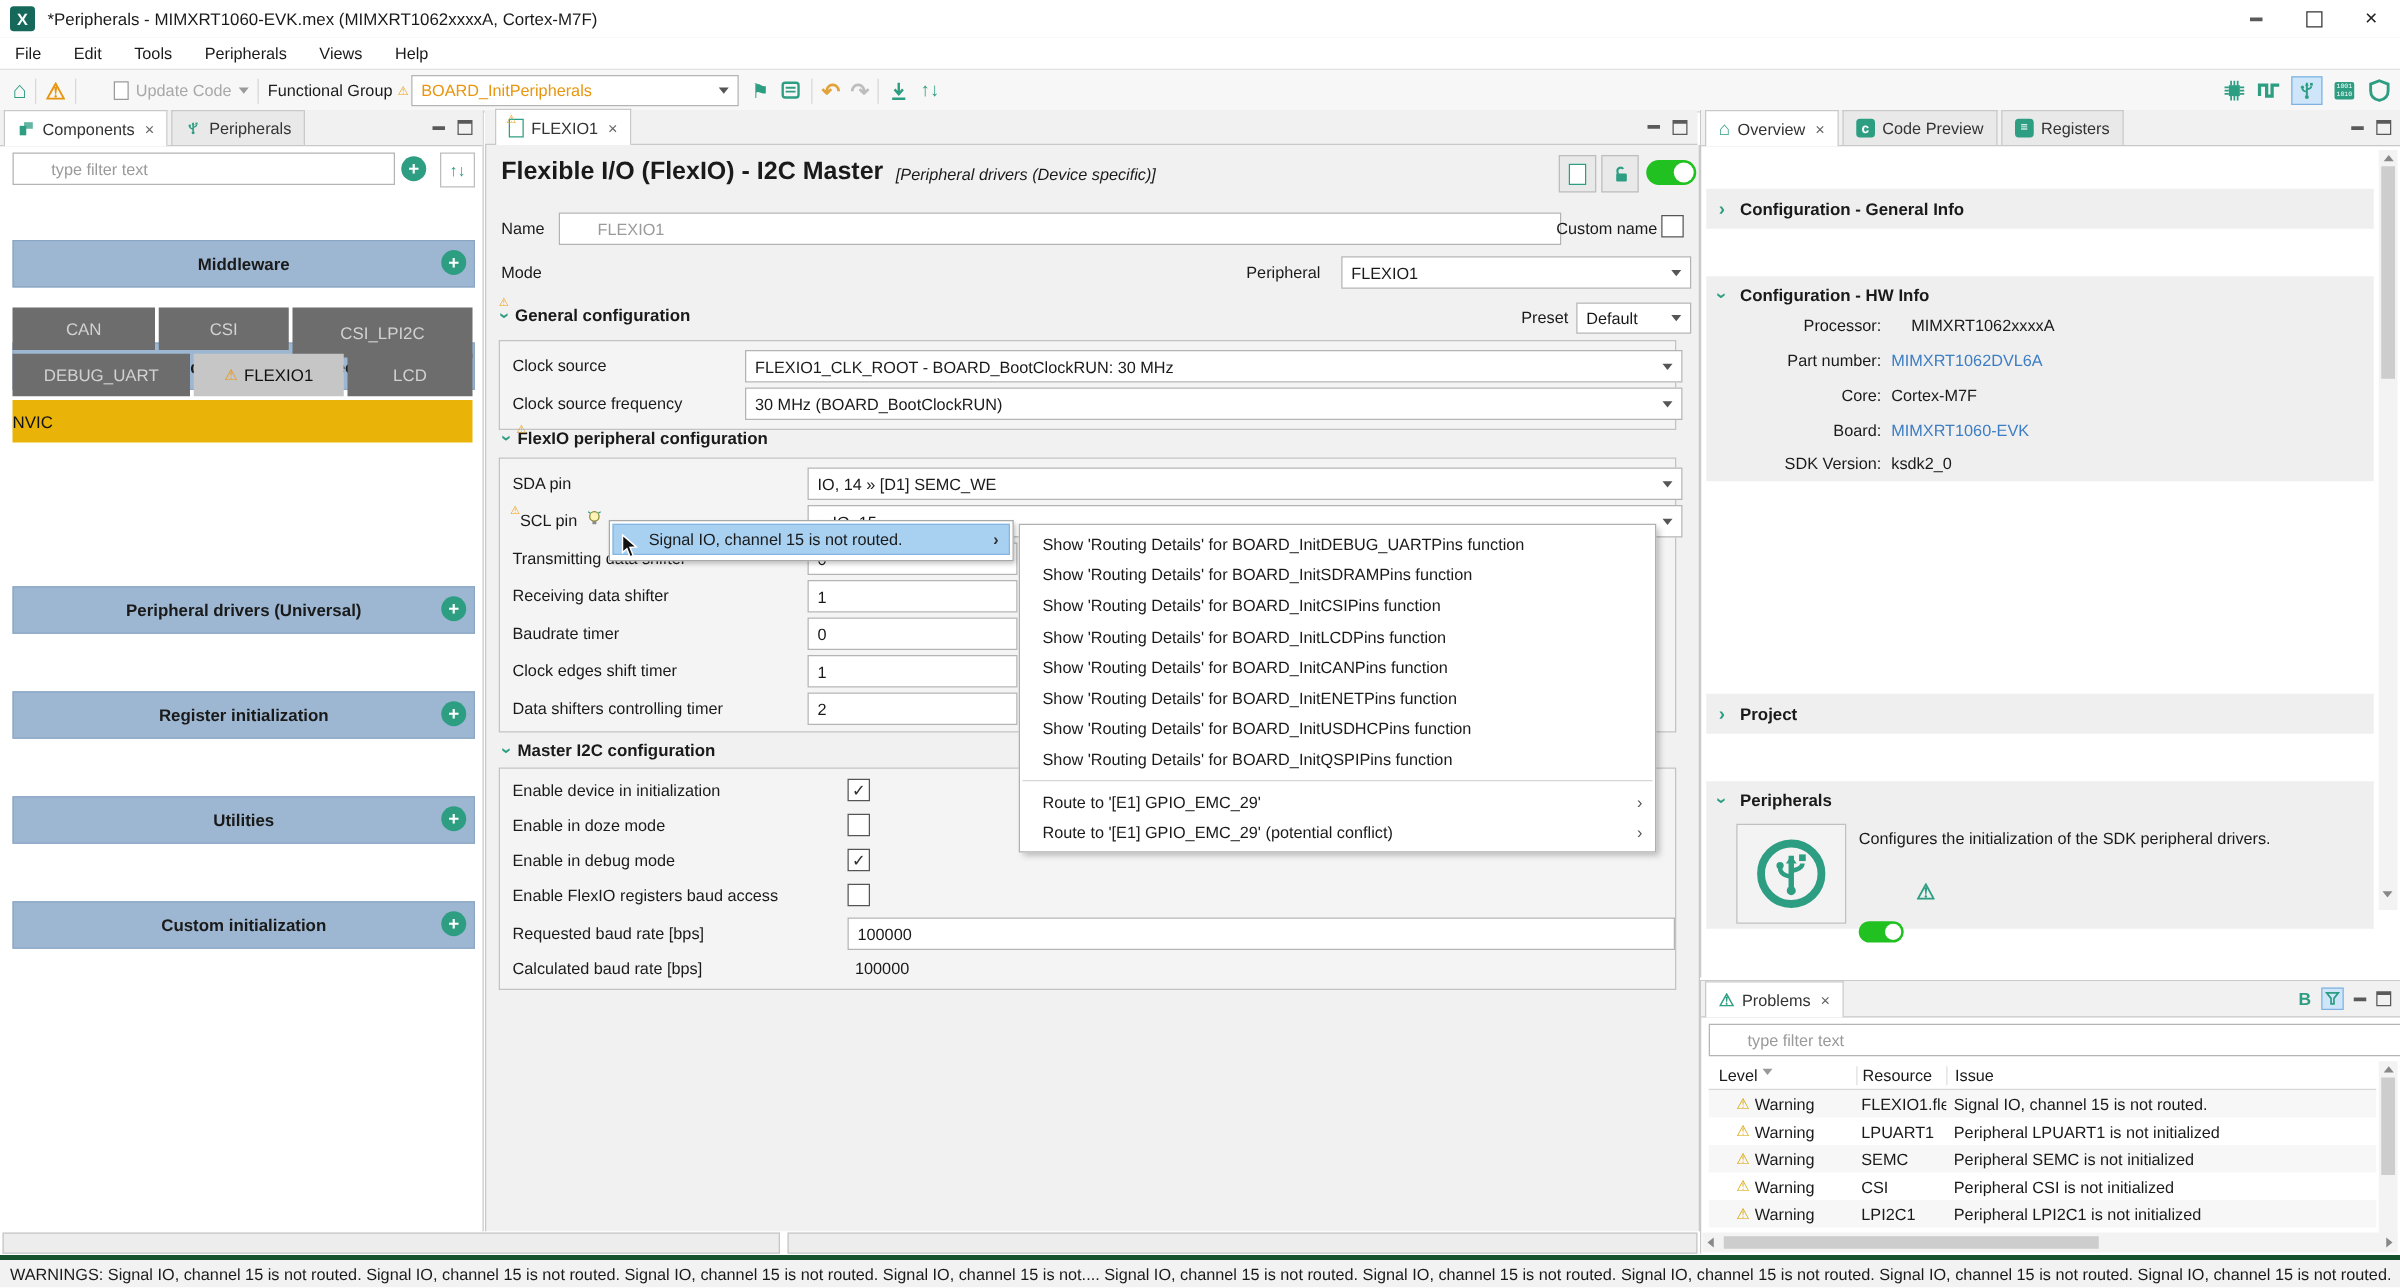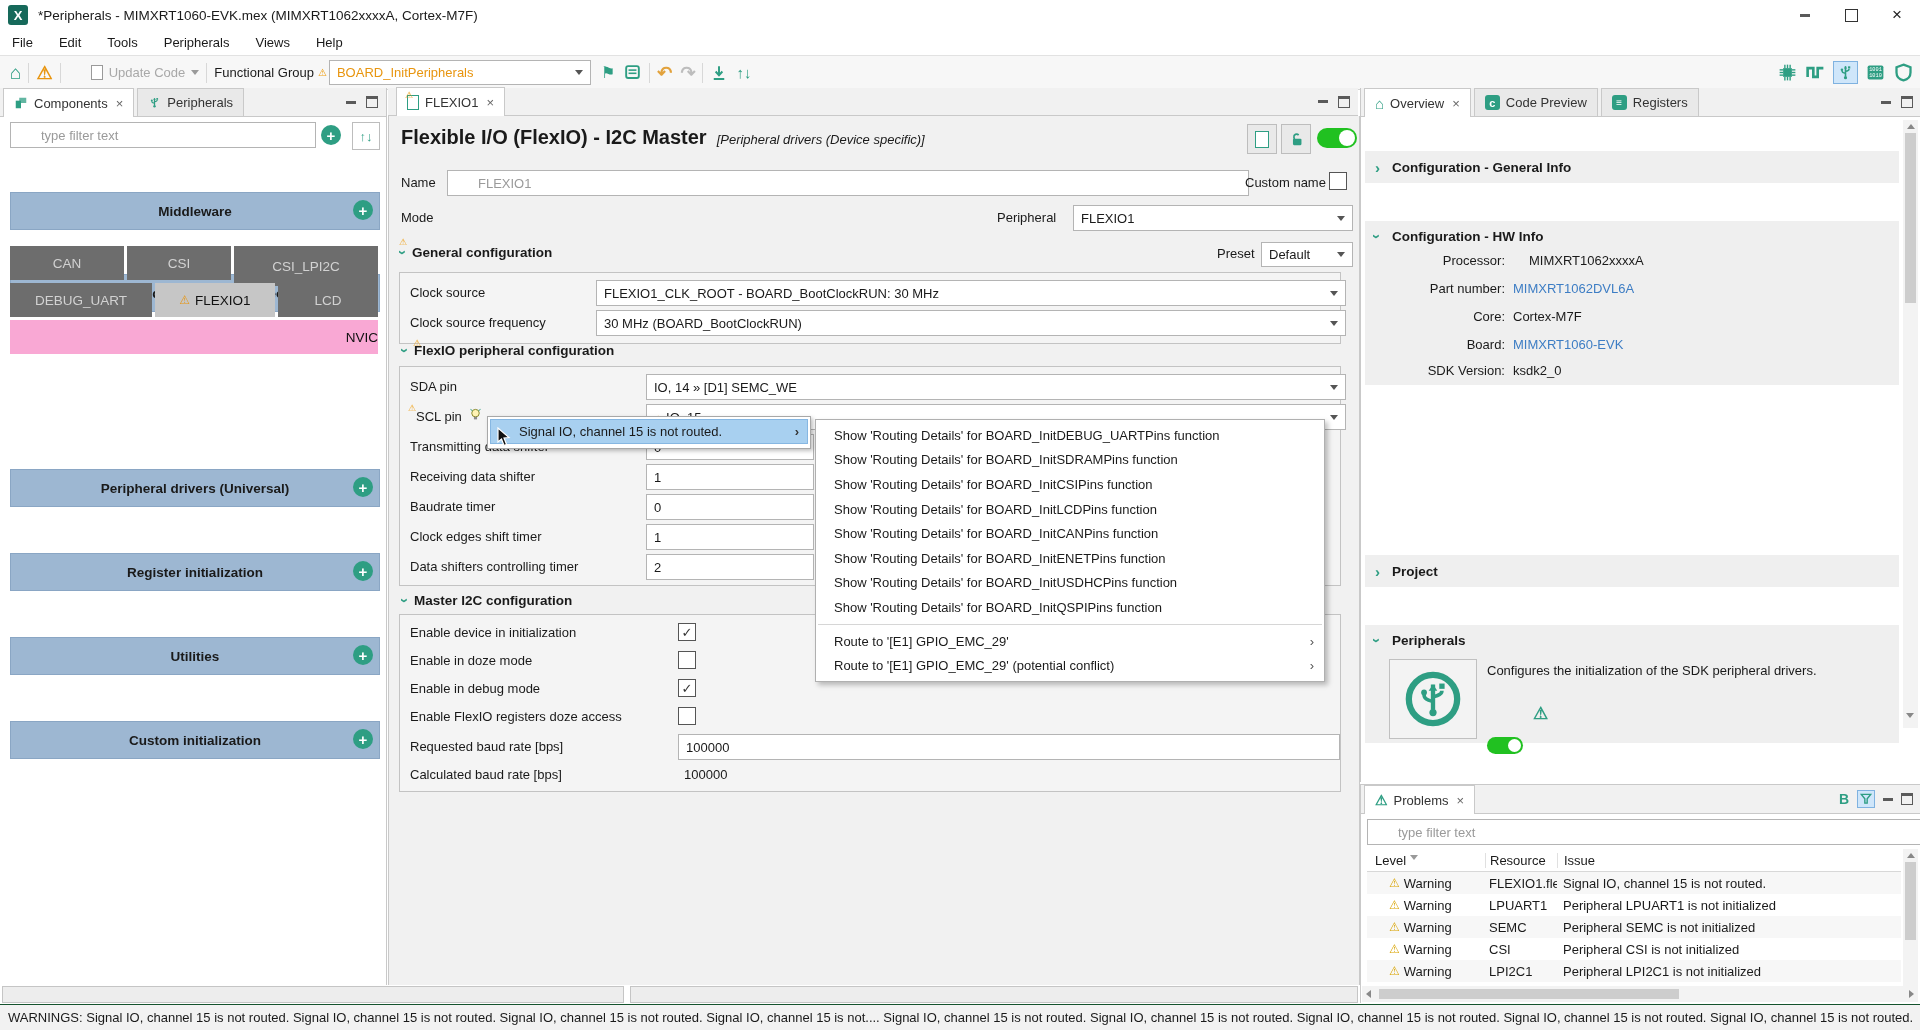--- a/index.html
+++ b/index.html
@@ -35,21 +35,21 @@
   .tab.active{background:#fff;height:28px;margin-bottom:-1px;}
   .tabx{color:#666;font-size:13px;margin-left:2px;}
   .minmax{display:flex;gap:10px;margin-left:auto;margin-right:8px;align-items:center;height:100%;}
   .ico-min{width:10px;height:3px;background:#5a5a5a;}
   .ico-max{width:10px;height:8px;border:1.5px solid #5a5a5a;border-top-width:3px;}
   
   .blue-head{background:#9db7d2;font-weight:bold;font-size:13.5px;display:flex;align-items:center;justify-content:center;position:relative;border:1px solid #8aa6c4;}
   .plus{width:20px;height:20px;border-radius:50%;background:#2e9e83;color:#fff;display:flex;align-items:center;justify-content:center;font-size:15px;font-weight:bold;position:absolute;right:6px;top:7px;}
   .dark-btn{background:#6d6d6d;color:#d2d2d2;display:flex;align-items:center;justify-content:center;font-size:13.5px;}
   .sel-btn{background:#c6c6c6;color:#111;display:flex;align-items:center;justify-content:center;gap:5px;font-size:13.5px;}
-  .nvic-btn{background:#f9a8d4;color:#111;display:flex;align-items:center;justify-content:flex-end;font-size:13.5px;}
+  .nvic-btn{background:#eab308;color:#111;display:flex;align-items:center;justify-content:flex-start;font-size:13.5px;}
   
   .editor{left:388px;top:116px;width:970px;height:869px;background:#f1f1f1;border-left:1px solid #c9c9c9;border-right:1px solid #c9c9c9;}
   .gbox{border:1px solid #c3c3c3;}
   .chev{color:#2e9e83;font-weight:bold;font-size:15px;display:inline-block;}
   .chev.down{transform:rotate(90deg);}
   .warnbadge{color:#ef9f13;font-size:9px;position:absolute;}
   .checkbox{width:16px;height:16px;border:1.6px solid #555;background:#fff;display:flex;align-items:center;justify-content:center;font-size:13px;color:#333;}
   .toggle{width:40px;height:20px;border-radius:10px;background:#21c121;position:relative;}
   .toggle .knob{position:absolute;right:2px;top:2px;width:16px;height:16px;border-radius:50%;background:#fff;}
   .toggle.small{width:36px;height:17px;}
@@ -69,21 +69,21 @@
   .circle-ico{width:62px;height:62px;}
   
   .ptable-head{display:flex;border-bottom:1px solid #d8d8d8;background:#fff;font-size:13px;align-items:center;height:22px;}
   .prow{display:flex;align-items:center;height:22px;font-size:13px;}
   .pcol-level{width:118px;display:flex;align-items:center;gap:4px;padding-left:22px;box-sizing:border-box;}
   .pcol-res{width:72px;padding-left:4px;box-sizing:border-box;overflow:hidden;white-space:nowrap;}
   .pcol-issue{flex:1;padding-left:6px;box-sizing:border-box;white-space:nowrap;overflow:hidden;}
   .scroll-track{background:#f3f3f3;}
   .scroll-thumb{background:#cdcdcd;}
   .trimbox{background:#ededed;border:1px solid #c5c5c5;}
-  .statusbar{left:0;top:1004px;width:1920px;height:26px;background:#f2f2f2;border-top:1px solid #14532d;display:flex;align-items:center;padding-left:8px;box-sizing:border-box;}
+  .statusbar{left:0;top:1004px;width:1920px;height:26px;background:#f2f2f2;border-top:4px solid #14532d;display:flex;align-items:center;padding-left:8px;box-sizing:border-box;}
 </style>
 </head>
 <body>
 
 <div id="app">
 
   <div class="abs titlebar">
     <div class="appicon">X</div>
     <div style="font-size:13.5px;">*Peripherals - MIMXRT1060-EVK.mex (MIMXRT1062xxxxA, Cortex-M7F)</div>
     <div style="margin-left:auto;display:flex;">
@@ -408,21 +408,21 @@
         </div>
 
       <span class="abs" style="left:10px;top:38px;">Enable in doze mode</span>
       <div class="abs checkbox" style="left:278px;top:36px;"></div>
 
       <span class="abs" style="left:10px;top:66px;">Enable in debug mode</span>
       <div class="abs checkbox" style="left:278px;top:64px;">
           <span>✓</span>
         </div>
 
-      <span class="abs" style="left:10px;top:94px;">Enable FlexIO registers doze access</span>
+      <span class="abs" style="left:10px;top:94px;">Enable FlexIO registers baud access</span>
       <div class="abs checkbox" style="left:278px;top:92px;"></div>
 
       <span class="abs" style="left:10px;top:124px;">Requested baud rate [bps]</span>
       <div class="abs input" style="left:278px;top:119px;width:646px;height:24px;">
           <span>100000</span>
         </div>
 
       <span class="abs" style="left:10px;top:152px;">Calculated baud rate [bps]</span>
       <span class="abs" style="left:284px;top:152px;">100000</span>
     </div>

